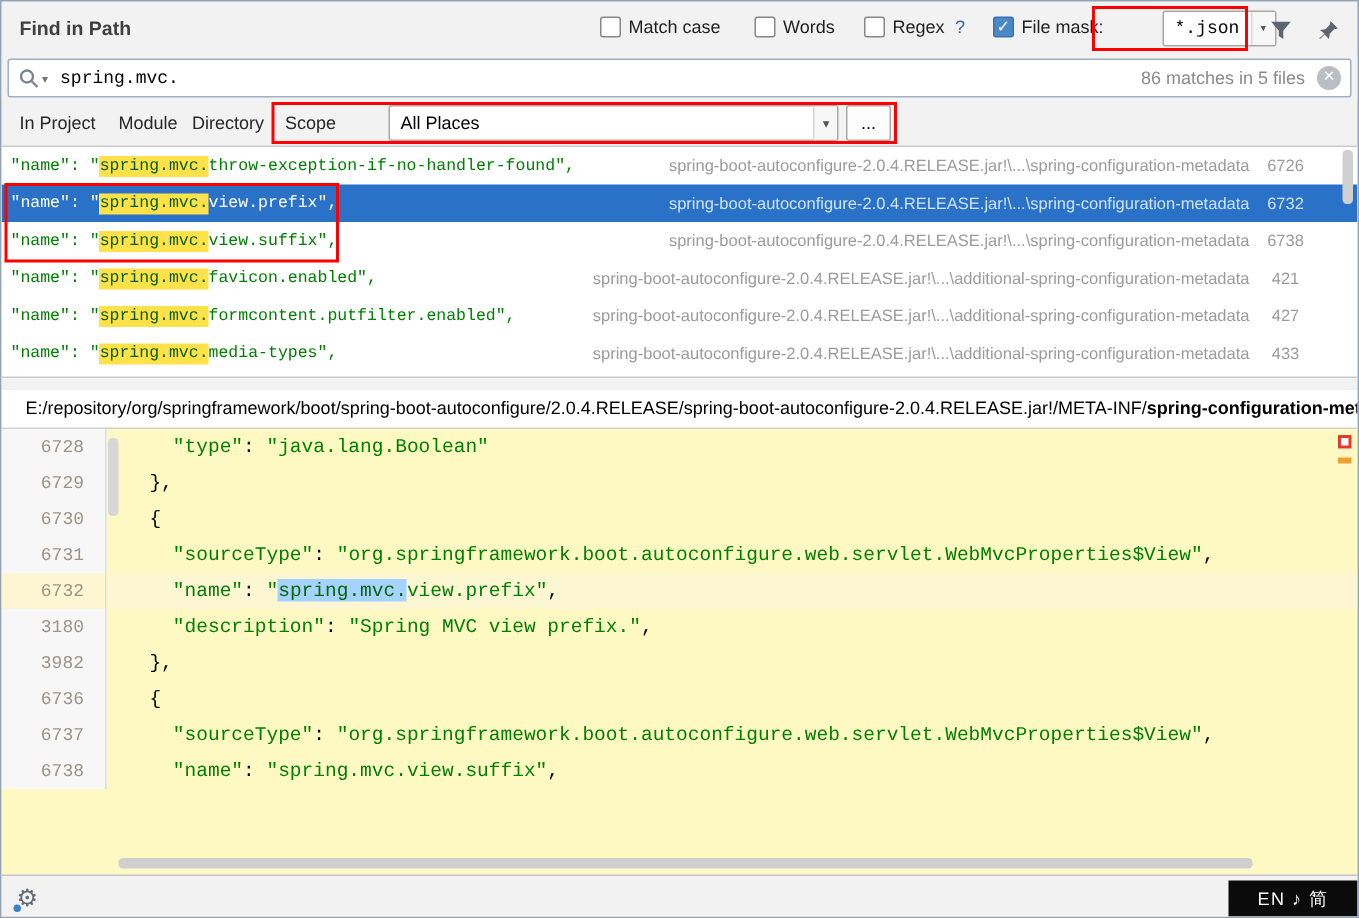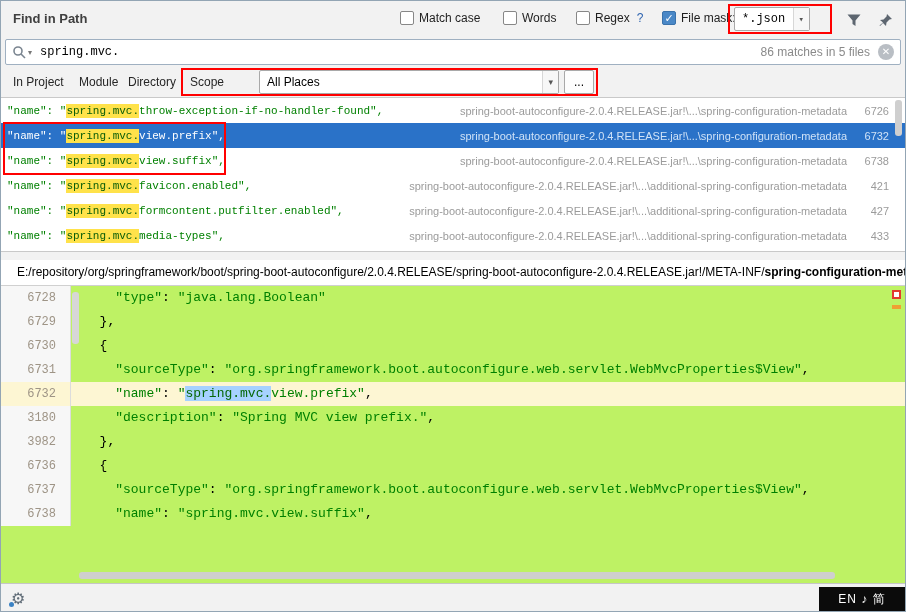--- a/index.html
+++ b/index.html
@@ -16,21 +16,21 @@
   .opt:nth-child(1){left:399px}.opt:nth-child(2){left:502px}
   .opt:nth-child(3){left:575px}.opt:nth-child(4){left:661px}
   .cb{width:14px;height:14px;border:1px solid #878787;border-radius:2px;background:#fff;
     font-size:11px;line-height:12px;text-align:center;color:#fff}
   .cb.on{background:#4a88c7;border-color:#3a72ab}
   .help{color:#2e64b0;margin-left:2px;cursor:pointer}
   .combo{background:#fff;border:1px solid #a9a9a9;border-radius:2px;display:flex;
     align-items:center;padding:0 0 0 7px;font-size:12px;color:#000}
   .combo .arrow{margin-left:auto;color:#555;font-size:9px;padding:0 5px;align-self:stretch;
     display:flex;align-items:center;border-left:1px solid #d7d7d7;background:#f7f7f7}
-  .filemask{position:absolute;left:733px;top:6px;width:76px;height:24px;font-family:"Liberation Mono",monospace;font-size:12px}
+  .filemask{position:absolute;left:774px;top:6px;width:76px;height:24px;font-family:"Liberation Mono",monospace;font-size:12px}
   .toolicon{position:absolute;top:9px;width:20px;height:20px;display:flex;align-items:center;justify-content:center}
   .funnel{left:843px}.pin{left:875px}
 
   
   .searchrow{position:absolute;left:0;top:36px;right:0;height:30px;padding:2px 4px;background:#f2f2f2}
   .searchfield{height:26px;background:#fff;border:1px solid #9fb0c1;border-radius:2px;
     display:flex;align-items:center;padding:0 6px}
   .scaret{font-size:8px;color:#777;margin:0 8px 0 2px}
   .query{font-family:"Liberation Mono",monospace;font-size:12px;color:#000}
   .summary{margin-left:auto;color:#8a8a8a;margin-right:8px}
@@ -47,34 +47,34 @@
   .dots{position:absolute;left:563px;top:3px;width:30px;height:24px;background:#fdfdfd;
     border:1px solid #a9a9a9;border-radius:2px;font-size:12px;line-height:10px;cursor:pointer}
 
   
   .results{position:absolute;left:0;top:96px;right:0;height:155px;background:#fff;
     border-top:1px solid #c9c9c9;border-bottom:1px solid #c9c9c9;overflow:hidden}
   .rrow{height:25px;display:flex;align-items:center;padding:0 8px 0 6px;white-space:nowrap}
   .rcode{font-family:"Liberation Mono",monospace;font-size:11px;color:#008000;flex-shrink:0}
   .hl{background:#ffe24a;color:#085c08;padding:1px 0}
   .rloc{margin-left:auto;color:#9b9b9b;font-size:11px}
-  .rnum{width:36px;text-align:right;margin-left:6px;margin-right:8px;color:#9b9b9b;font-size:11px}
+  .rnum{width:36px;text-align:center;margin-left:6px;margin-right:22px;color:#9b9b9b;font-size:11px}
   .rrow.sel{background:#2a72c8}
   .rrow.sel .rcode{color:#fff}
   .rrow.sel .rloc,.rrow.sel .rnum{color:#cfe2f7}
 
   
   .splitter{position:absolute;left:0;top:251px;right:0;height:8px;background:#f2f2f2}
   .pathbar{position:absolute;left:0;top:259px;right:0;height:26px;background:#fff;
     border-bottom:1px solid #d0d0d0;line-height:25px;padding:0 16px;white-space:nowrap;
     overflow:hidden;font-size:12px;color:#000}
   .pathbold{font-weight:bold}
 
   
-  .editor{position:absolute;left:0;top:285px;right:0;height:297px;background:#bef264;overflow:hidden}
+  .editor{position:absolute;left:0;top:285px;right:0;height:297px;background:#fef9c3;overflow:hidden}
   .eline{display:flex;height:24px;line-height:24px;font-family:"Liberation Mono",monospace;
     font-size:13px;white-space:pre}
   .enum{width:70px;flex-shrink:0;text-align:right;padding-right:14px;color:#9e9486;
     font-size:12px;background:#f7f7f7;border-right:1px solid #dcdcdc}
   .ecode{flex:1;padding-left:13px}
   .eline.cur .ecode{background:#fdf6d3}
   .eline.cur .enum{background:#fdf6d3}
   .s{color:#008000}.p{color:#000}
   .m{background:#a6d2ff;color:#066606}
 

